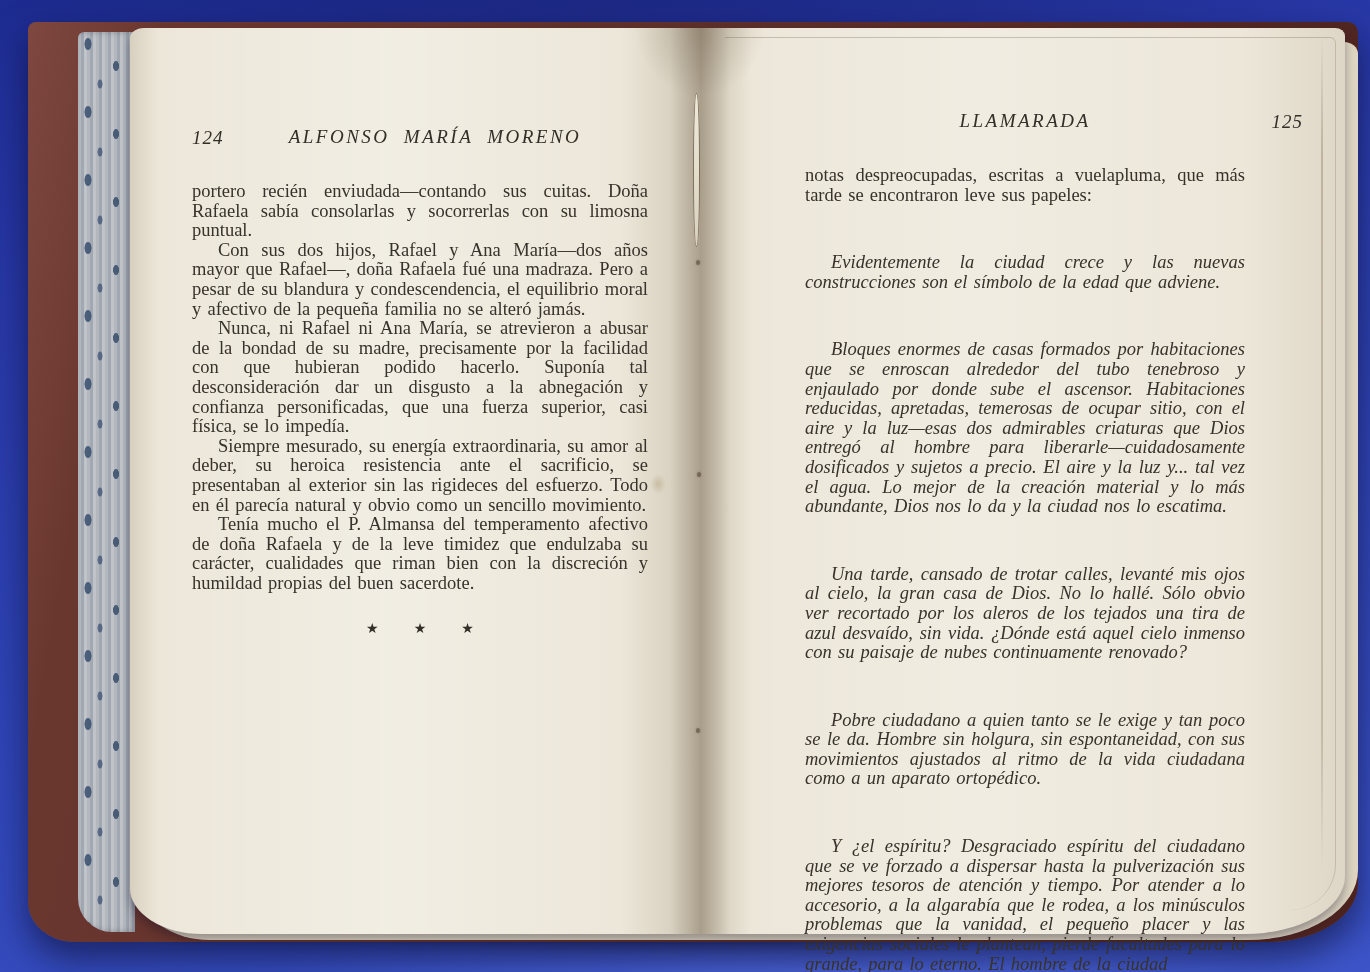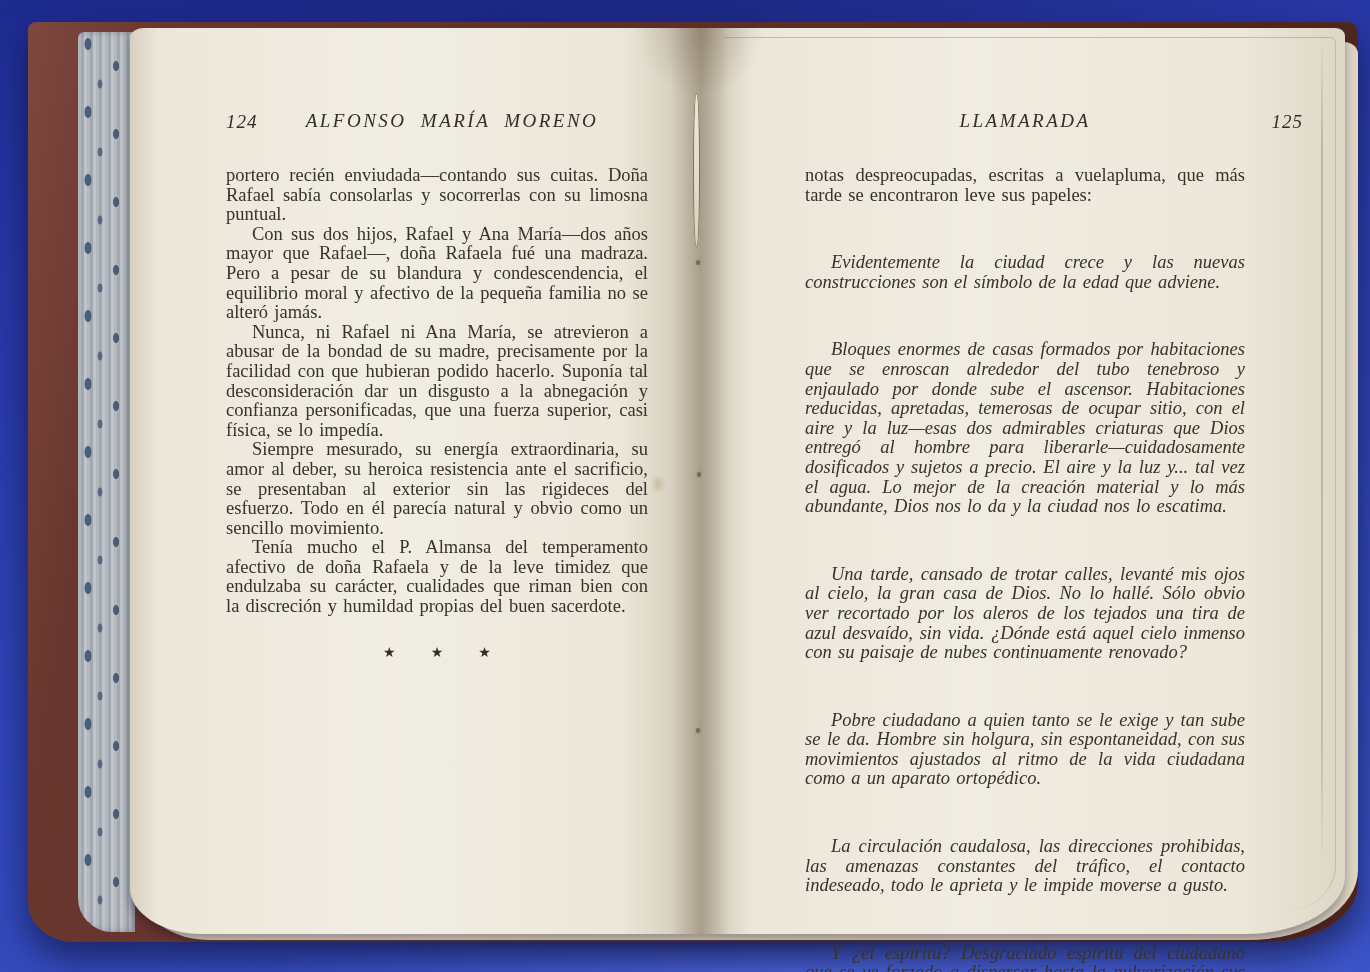--- a/index.html
+++ b/index.html
@@ -89,31 +89,31 @@
     position:absolute;top:9px;right:9px;width:610px;height:872px;pointer-events:none;
     border-top:1.5px solid rgba(125,110,85,.35);
     border-right:1.5px solid rgba(125,110,85,.28);
     border-radius:0 6px 46px 0;
   }
   .stain{
     position:absolute;left:520px;top:446px;width:16px;height:20px;border-radius:50%;
     background:radial-gradient(rgba(150,128,80,.30), transparent 70%);
   }
   .content{position:absolute;inset:0;}
-  .page.left  .content{padding:82px 52px 0 96px;}
+  .page.left  .content{padding:82px 52px 0 62px;}
   .page.right .content{padding:82px 100px 16px 105px;}
   .page-head{position:relative;height:26px;margin-bottom:30px;color:#332e27;}
   .running-head{
     display:block;text-align:center;font-style:italic;font-size:19px;
     letter-spacing:2.5px;word-spacing:7px;
   }
   .folio{position:absolute;top:1px;font-style:italic;font-size:19px;letter-spacing:1px;}
   .page.left  .folio{left:0;}
   .page.right .folio{right:-58px;}
-  .page.left  .running-head{padding-left:30px;}
+  .page.left  .running-head{padding-left:30px;margin-top:16px;}
   .body{
     font-size:18.5px;line-height:19.6px;text-align:justify;
     color:#37322b;word-spacing:1.6px;
   }
   .body p{margin:0;}
   .body p.indent{text-indent:26px;}
   .page.right .body p.q{font-style:italic;margin-top:48px;}
   .sep{
     text-align:center;margin:26px 0 32px;font-size:14px;color:#332e27;
     letter-spacing:15px;text-indent:15px;
@@ -130,21 +130,21 @@
 
   <div class="spread">
 
     <div class="page left">
       <div class="content">
         <div class="page-head">
           <span class="folio">124</span>
           <span class="running-head">ALFONSO MARÍA MORENO</span>
         </div>
         <div class="body">
-          <p>portero recién enviudada—contando sus cuitas. Doña Rafael sabía consolarlas y socorrerlas con su limosna puntual.</p>
+          <p>portero recién enviudada—contando sus cuitas. Doña Rafaela sabía consolarlas y socorrerlas con su limosna puntual.</p>
           <p class="indent">Con sus dos hijos, Rafael y Ana María—dos años mayor que Rafael—, doña Rafaela fué una madraza. Pero a pesar de su blandura y condescendencia, el equilibrio moral y afectivo de la pequeña familia no se alteró jamás.</p>
           <p class="indent">Nunca, ni Rafael ni Ana María, se atrevieron a abusar de la bondad de su madre, precisamente por la facilidad con que hubieran podido hacerlo. Suponía tal desconsideración dar un disgusto a la abnegación y confianza personificadas, que una fuerza superior, casi física, se lo impedía.</p>
           <p class="indent">Siempre mesurado, su energía extraordinaria, su amor al deber, su heroica resistencia ante el sacrificio, se presentaban al exterior sin las rigideces del esfuerzo. Todo en él parecía natural y obvio como un sencillo movimiento.</p>
           <p class="indent">Tenía mucho el P. Almansa del temperamento afectivo de doña Rafaela y de la leve timidez que endulzaba su carácter, cualidades que riman bien con la discreción y humildad propias del buen sacerdote.</p>
           <div class="sep">★ ★ ★</div>
         </div>
       </div>
     </div>
 
     <div class="page right">
@@ -153,22 +153,21 @@
       <div class="content">
         <div class="page-head">
           <span class="running-head">LLAMARADA</span>
           <span class="folio">125</span>
         </div>
         <div class="body">
           <p>notas despreocupadas, escritas a vuelapluma, que más tarde se encontraron leve sus papeles:</p>
           <p class="indent q">Evidentemente la ciudad crece y las nuevas construcciones son el símbolo de la edad que adviene.</p>
           <p class="indent q">Bloques enormes de casas formados por habitaciones que se enroscan alrededor del tubo tenebroso y enjaulado por donde sube el ascensor. Habitaciones reducidas, apretadas, temerosas de ocupar sitio, con el aire y la luz—esas dos admirables criaturas que Dios entregó al hombre para liberarle—cuidadosamente dosificados y sujetos a precio. El aire y la luz y... tal vez el agua. Lo mejor de la creación material y lo más abundante, Dios nos lo da y la ciudad nos lo escatima.</p>
           <p class="indent q">Una tarde, cansado de trotar calles, levanté mis ojos al cielo, la gran casa de Dios. No lo hallé. Sólo obvio ver recortado por los aleros de los tejados una tira de azul desvaído, sin vida. ¿Dónde está aquel cielo inmenso con su paisaje de nubes continuamente renovado?</p>
-          <p class="indent q">Pobre ciudadano a quien tanto se le exige y tan sube se le da. Hombre sin holgura, sin espontaneidad, con sus movimientos ajustados al ritmo de la vida ciudadana como a un aparato ortopédico.</p>
-          <p class="indent q">La circulación caudalosa, las direcciones prohibidas, las amenazas constantes del tráfico, el contacto indeseado, todo le aprieta y le impide moverse a gusto.</p>
+          <p class="indent q">Pobre ciudadano a quien tanto se le exige y tan poco se le da. Hombre sin holgura, sin espontaneidad, con sus movimientos ajustados al ritmo de la vida ciudadana como a un aparato ortopédico.</p>
           <p class="indent q">Y ¿el espíritu? Desgraciado espíritu del ciudadano que se ve forzado a dispersar hasta la pulverización sus mejores tesoros de atención y tiempo. Por atender a lo accesorio, a la algarabía que le rodea, a los minúsculos problemas que la vanidad, el pequeño placer y las exigencias sociales le plantean, pierde facultades para lo grande, para lo eterno. El hombre de la ciudad</p>
         </div>
       </div>
     </div>
 
     <div class="gutter"></div>
     <div class="stitch"></div>
     <div class="stitch-dot" style="left:566px;top:232px;"></div>
     <div class="stitch-dot" style="left:567px;top:444px;"></div>
     <div class="stitch-dot" style="left:566px;top:700px;"></div>

